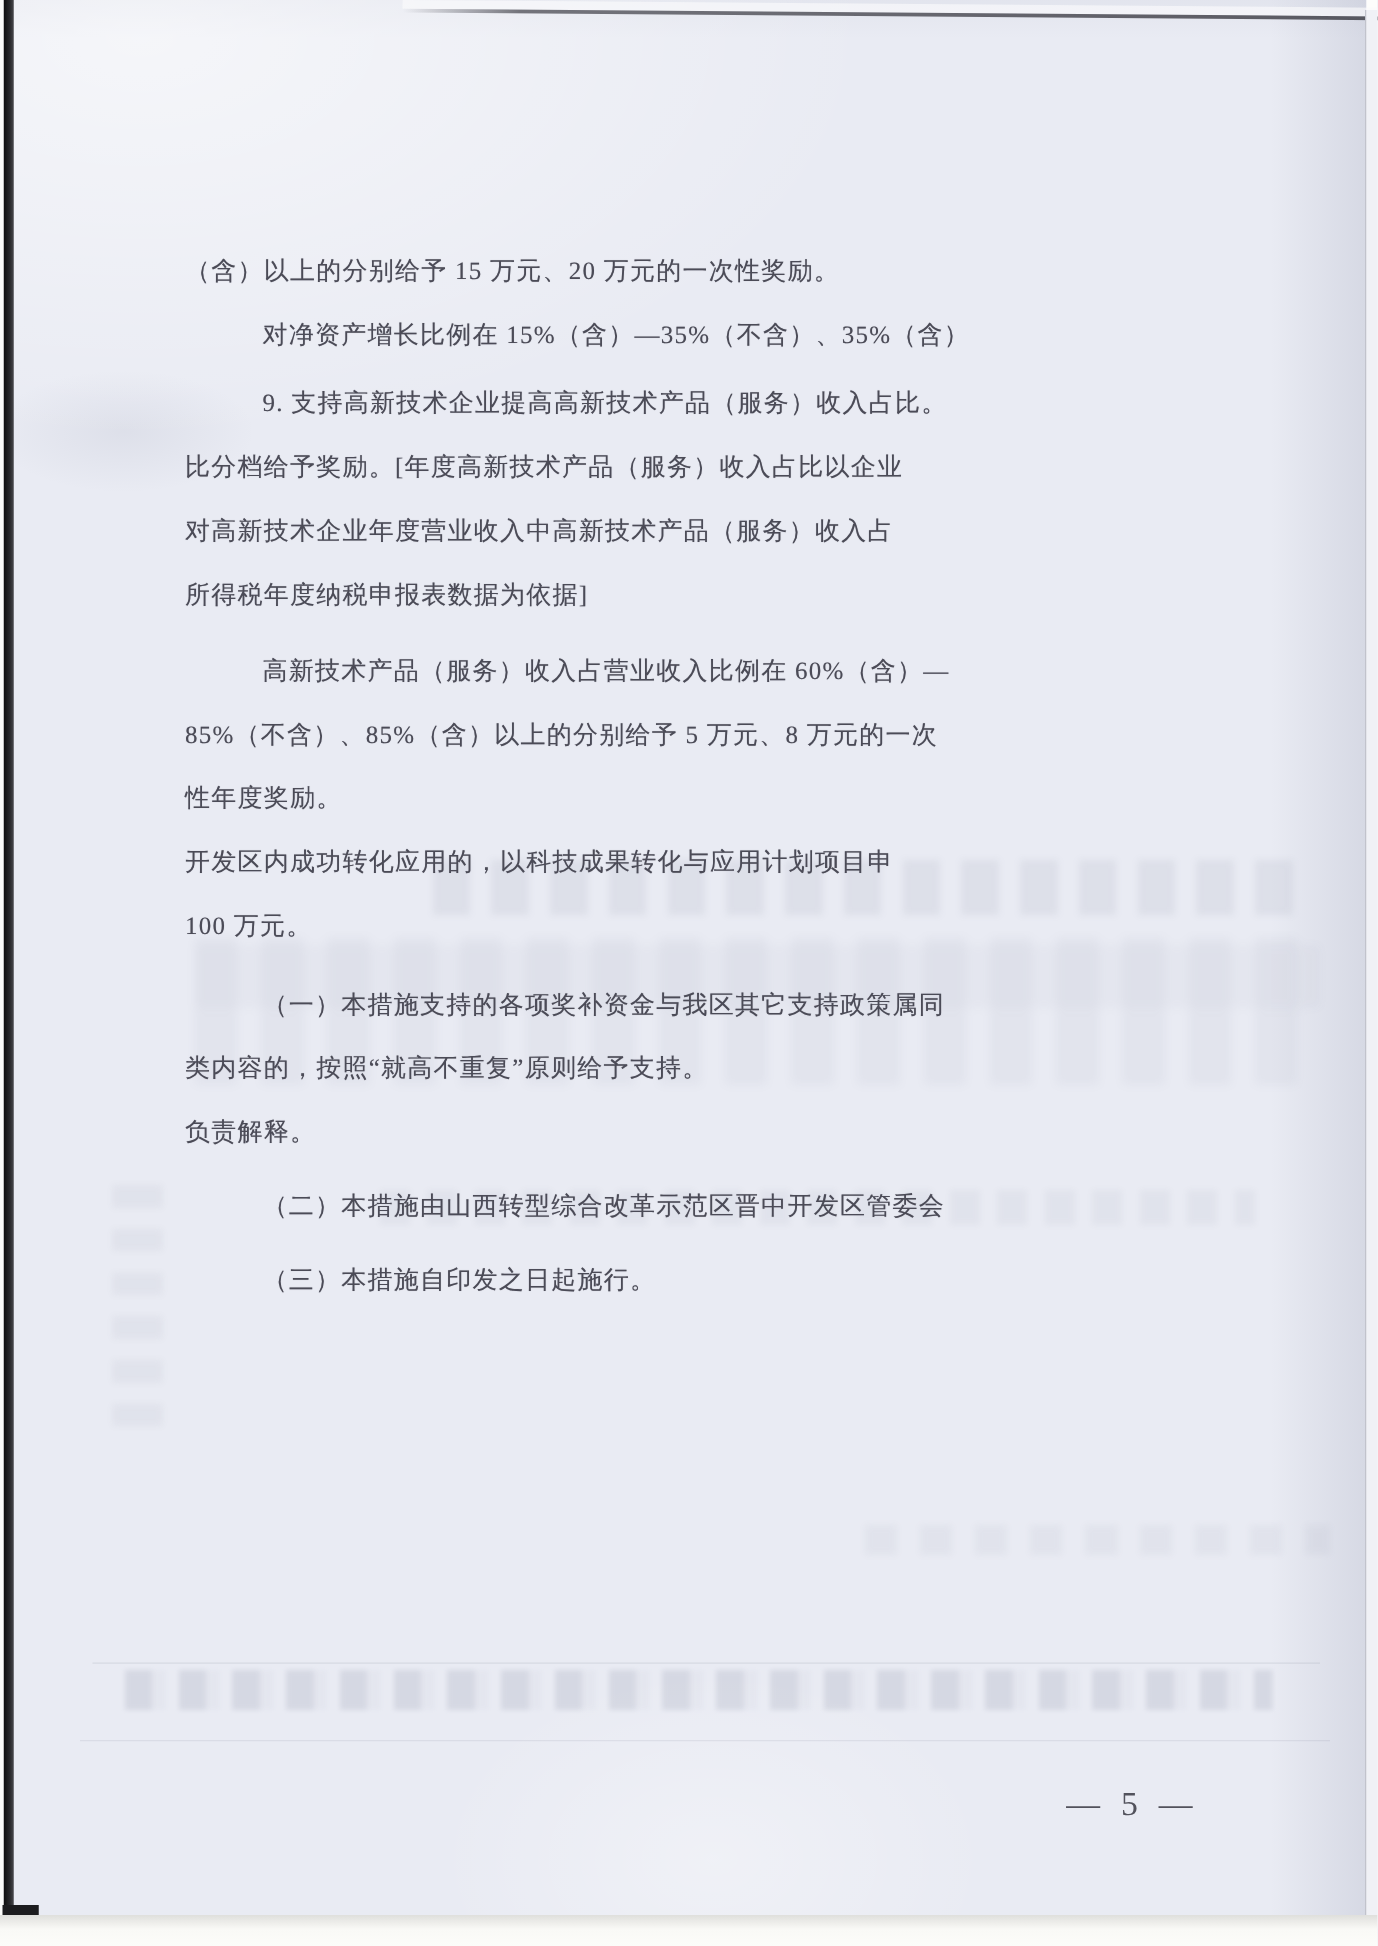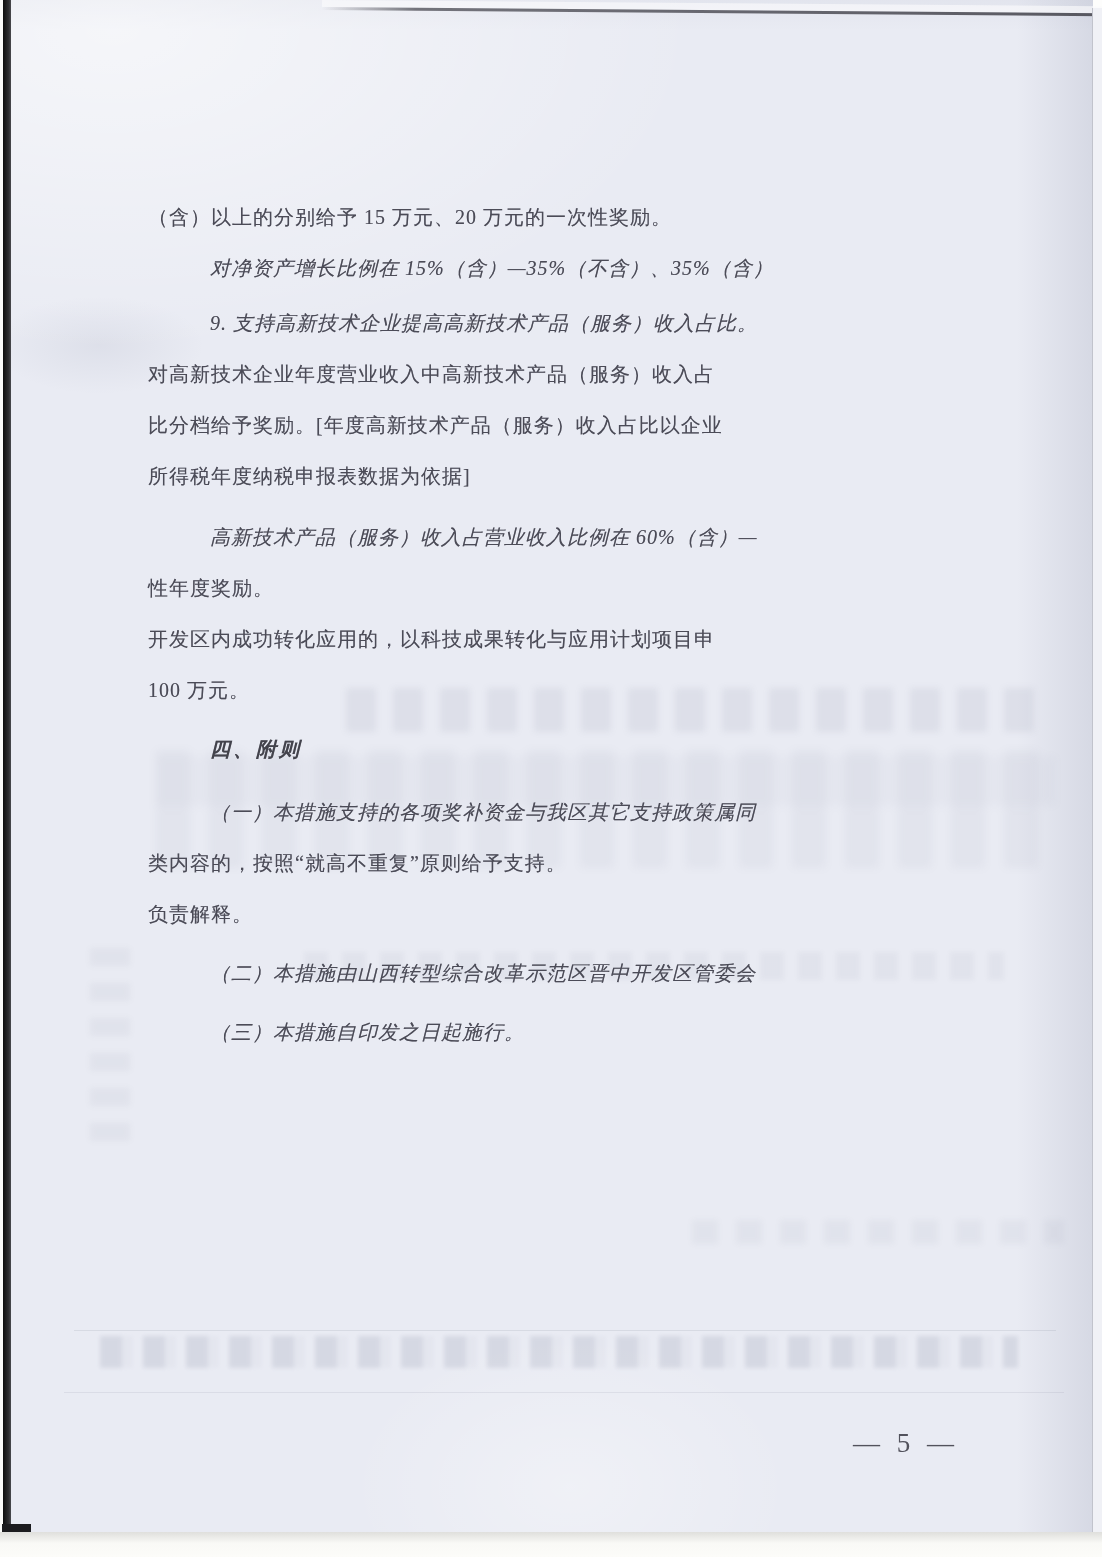--- a/index.html
+++ b/index.html
@@ -40,21 +40,21 @@
       #e9ebf3;
   }
 
   
   .content {
     position:absolute; left:144px; top:192px; width:840px;
     font-size:20px; letter-spacing:1px; color:#4b4b57;
     text-shadow:0 0 .6px rgba(75,75,87,.45);
   }
   .ln   { line-height:51px; height:51px; white-space:nowrap; }
-  .ind  { text-indent:62px;font-style:italic; }
+  .ind  { text-indent:62px; }
   .bold { font-family:"Liberation Sans","DejaVu Sans",sans-serif; font-weight:700;
           color:#43434c; letter-spacing:3px; }
   .g4  { margin-top:4px; }
   .g8  { margin-top:8px; }
   .g10 { margin-top:10px; }
   .g12 { margin-top:12px; }
 
   .page-number {
     position:absolute; left:812px; top:1428px; width:180px;
     text-align:center; font-size:27px; letter-spacing:5px; color:#52525c;
@@ -107,28 +107,28 @@
   <div class="ghost ghost-margin"></div>
   <div class="ghost ghost-date"></div>
   <div class="ghost ghost-footer"></div>
   <div class="ghost ghost-rule-top"></div>
   <div class="ghost ghost-rule-bottom"></div>
 
   <div class="content">
     <div class="ln">（含）以上的分别给予 15 万元、20 万元的一次性奖励。</div>
     <div class="ln ind">对净资产增长比例在 15%（含）—35%（不含）、35%（含）</div>
     <div class="ln ind g4">9. 支持高新技术企业提高高新技术产品（服务）收入占比。</div>
+    <div class="ln">比分档给予奖励。[年度高新技术产品（服务）收入占比以企业</div>
     <div class="ln">对高新技术企业年度营业收入中高新技术产品（服务）收入占</div>
-    <div class="ln">比分档给予奖励。[年度高新技术产品（服务）收入占比以企业</div>
     <div class="ln">所得税年度纳税申报表数据为依据]</div>
     <div class="ln ind g10">高新技术产品（服务）收入占营业收入比例在 60%（含）—</div>
+    <div class="ln">85%（不含）、85%（含）以上的分别给予 5 万元、8 万元的一次</div>
     <div class="ln">性年度奖励。</div>
     <div class="ln">开发区内成功转化应用的，以科技成果转化与应用计划项目申</div>
     <div class="ln">100 万元。</div>
-    <div class="ln ind bold g8">四、附则</div>
     <div class="ln ind g12">（一）本措施支持的各项奖补资金与我区其它支持政策属同</div>
     <div class="ln">类内容的，按照“就高不重复”原则给予支持。</div>
     <div class="ln">负责解释。</div>
     <div class="ln ind g8">（二）本措施由山西转型综合改革示范区晋中开发区管委会</div>
     <div class="ln ind g8">（三）本措施自印发之日起施行。</div>
   </div>
 
   <div class="page-number">— 5 —</div>
 </div>
 

